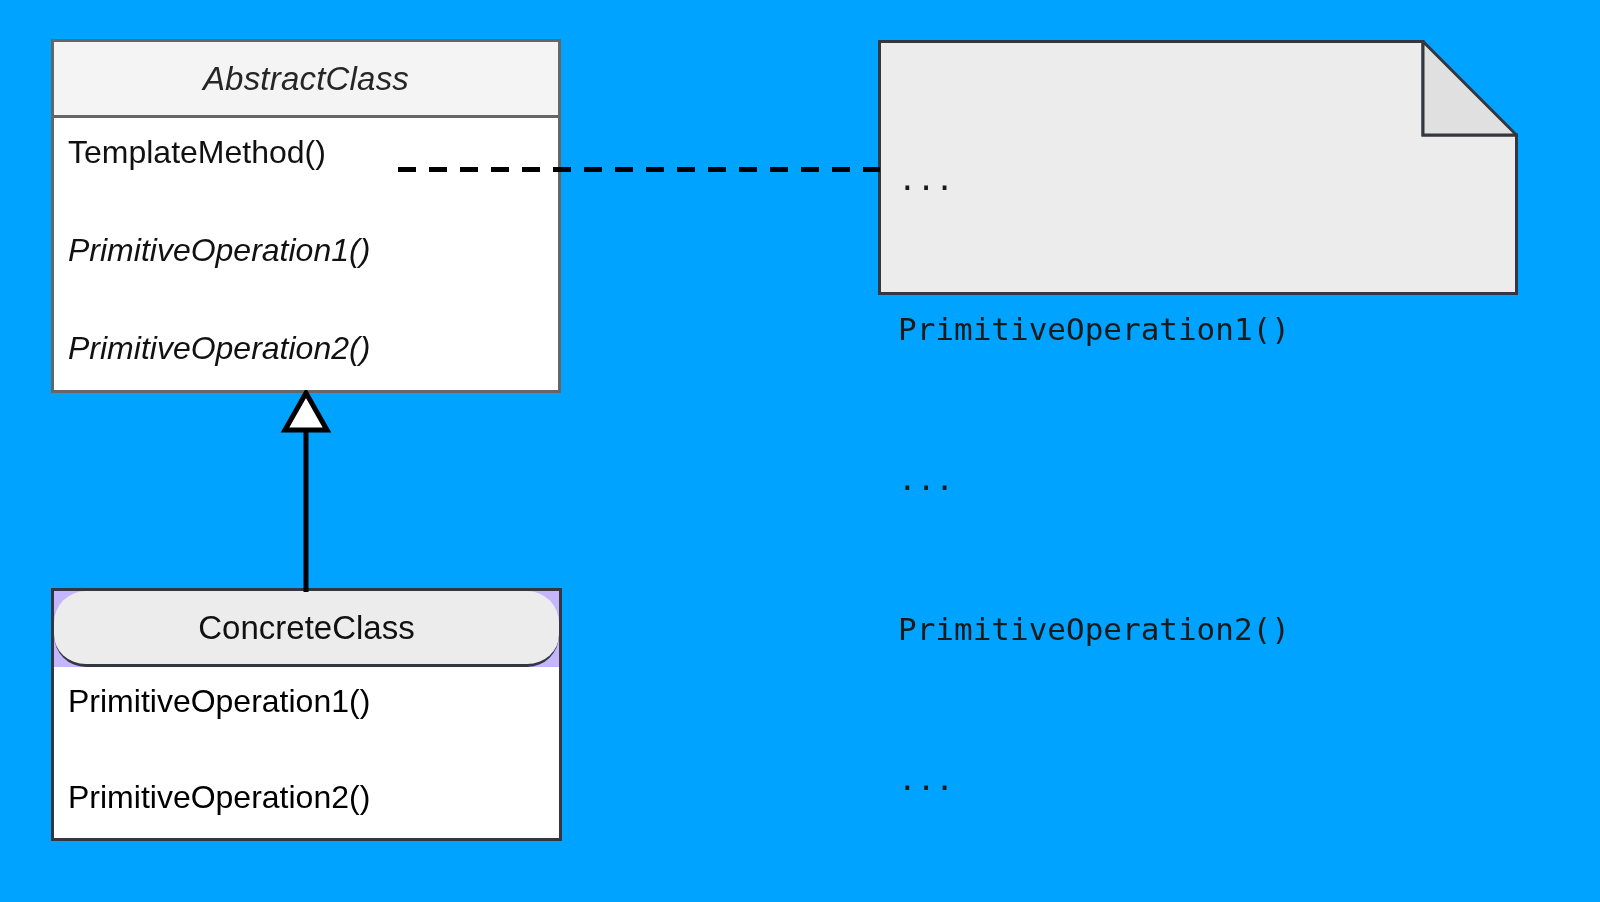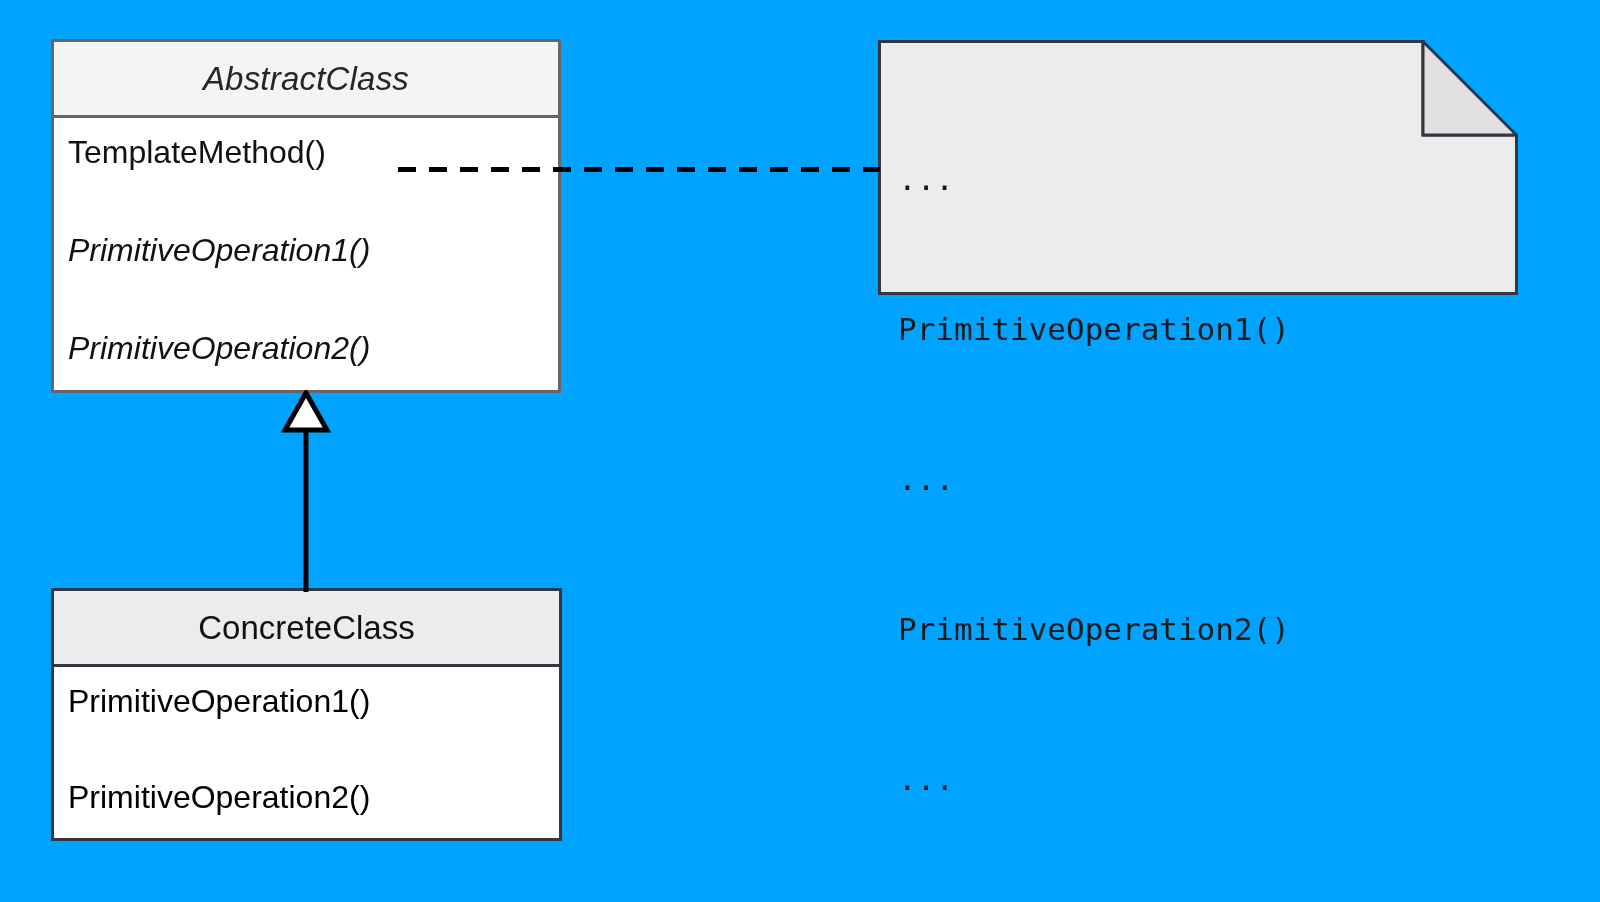--- a/index.html
+++ b/index.html
@@ -91,20 +91,21 @@
     left: 51px;
     top: 588px;
     width: 511px;
     height: 253px;
     border: 3px solid #333740;
   }
   #concrete-class .class-header {
     height: 76px;
     background: #ececec;
     border-bottom: 3px solid #333740;
+    border-radius: 32px;
   }
   #concrete-class .class-title {
     font-size: 33px;
     color: #111111;
   }
   #concrete-class .class-body {
     height: 171px;
     padding: 18px 0 0 14px;
   }
   #concrete-class .member {

